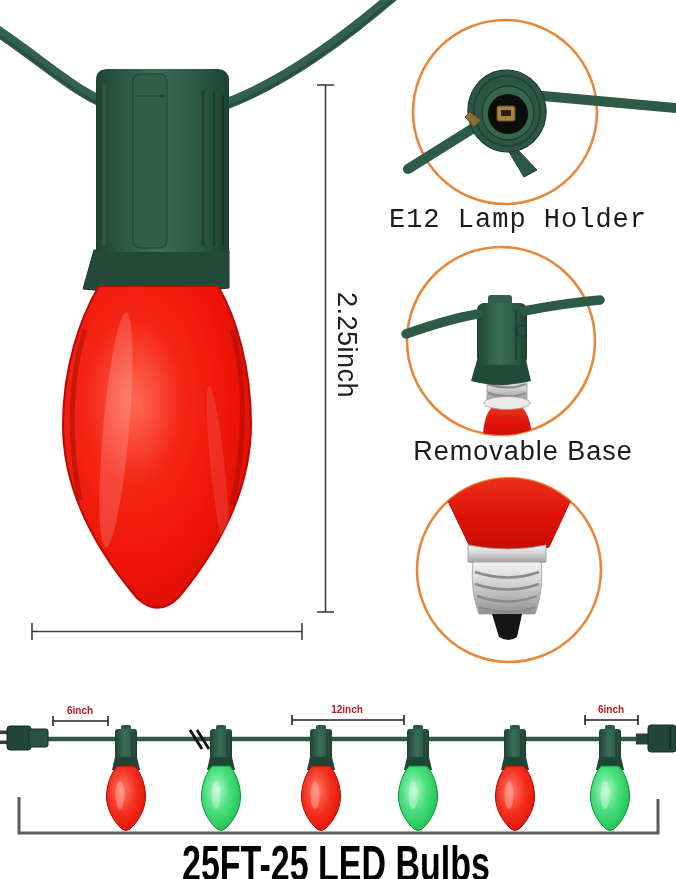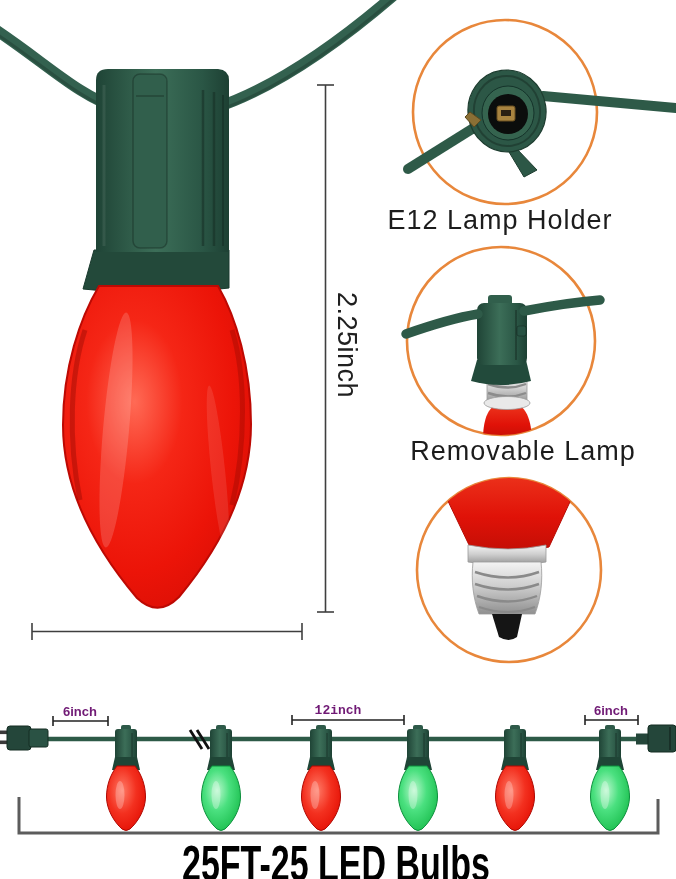--- a/index.html
+++ b/index.html
@@ -4,21 +4,21 @@
 <style>
   html,body{margin:0;padding:0;background:#fff;}
   #stage{
     position:relative;width:676px;height:879px;background:#ffffff;overflow:hidden;
     font-family:"Liberation Sans",sans-serif;
   }
   #stage svg{position:absolute;left:0;top:0;}
   .txt{position:absolute;color:#1c1c1c;text-align:center;line-height:1.1;white-space:nowrap;}
   .dim-label{font-size:27px;letter-spacing:.5px;color:#202020;}
   .callout-label{font-size:27px;letter-spacing:1px;color:#1c1c1c;}
-  .small-dim{font-size:13px;font-weight:bold;color:#701a75;letter-spacing:0;}
+  .small-dim{font-size:10px;font-weight:bold;color:#b91c1c;letter-spacing:0;}
   .rot90{transform:rotate(90deg);}
   .title{
     font-size:50px;font-weight:bold;color:#000;letter-spacing:0;
     transform:scaleX(.68);transform-origin:center;
   }
 </style>
 </head>
 <body>
 
 <div id="stage">
@@ -252,26 +252,26 @@
           <line x1="638" y1="715" x2="638" y2="725"></line>
     </g>
 
     <path d="M19,797 L19,833 L658,833 L658,799" fill="none" stroke="#5c5c5c" stroke-width="3"></path>
   </g>
 </svg>
 
 <div class="txt dim-label rot90" style="left:286px;top:329px;width:118px;height:32px;">2.25inch</div>
 
 
-<div class="txt callout-label" style="left:350px;top:206px;width:300px;">E12 Lamp Holder</div>
-
-<div class="txt callout-label" style="left:373px;top:437px;width:300px;">Removable Lamp</div>
+<div class="txt callout-label" style="left:368px;top:206px;width:300px;font-family:Liberation Mono, monospace;">E12 Lamp Holder</div>
+
+<div class="txt callout-label" style="left:373px;top:437px;width:300px;">Removable Base</div>
 
 
 <div class="txt small-dim" style="left:40px;top:705px;width:80px;">6inch</div>
 
-<div class="txt small-dim" style="left:298px;top:704px;width:80px;font-family:Liberation Mono, monospace;">12inch</div>
+<div class="txt small-dim" style="left:307px;top:704px;width:80px;">12inch</div>
 
 <div class="txt small-dim" style="left:571px;top:704px;width:80px;">6inch</div>
 
 <div class="txt title" style="left:86px;top:837px;width:500px;">25FT-25 LED Bulbs</div>
 
 </div>
 
 </body></html>

